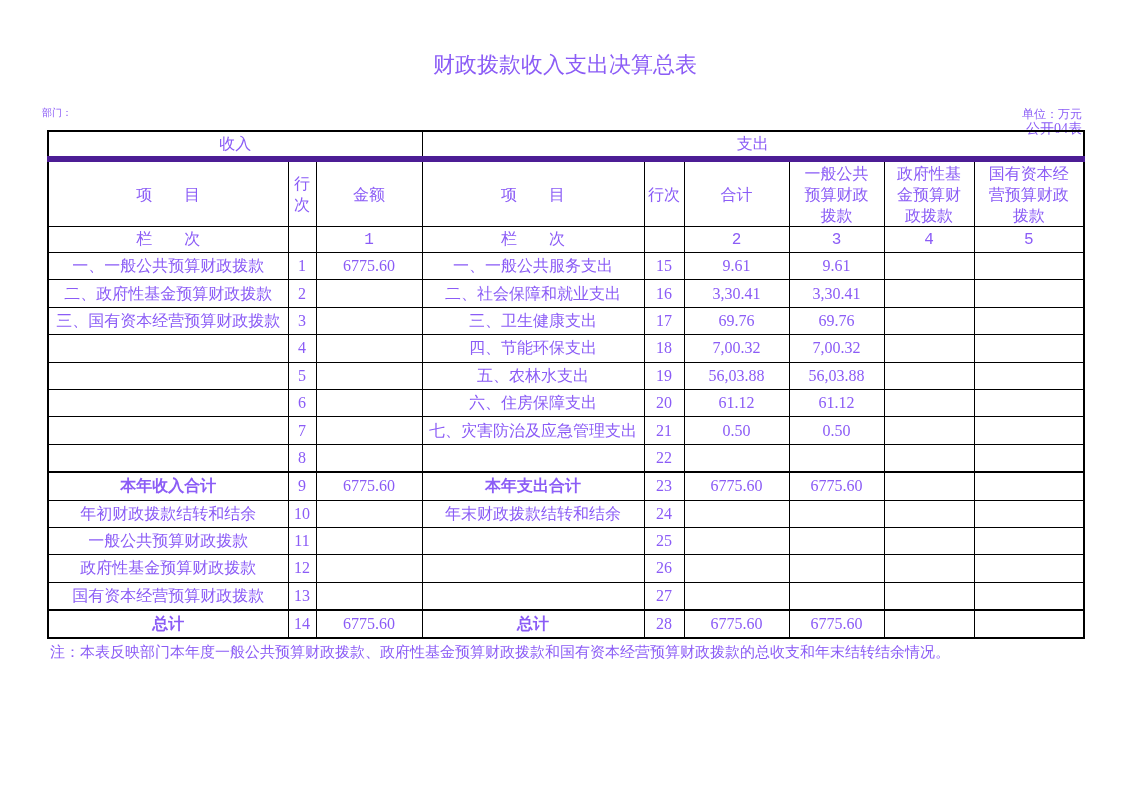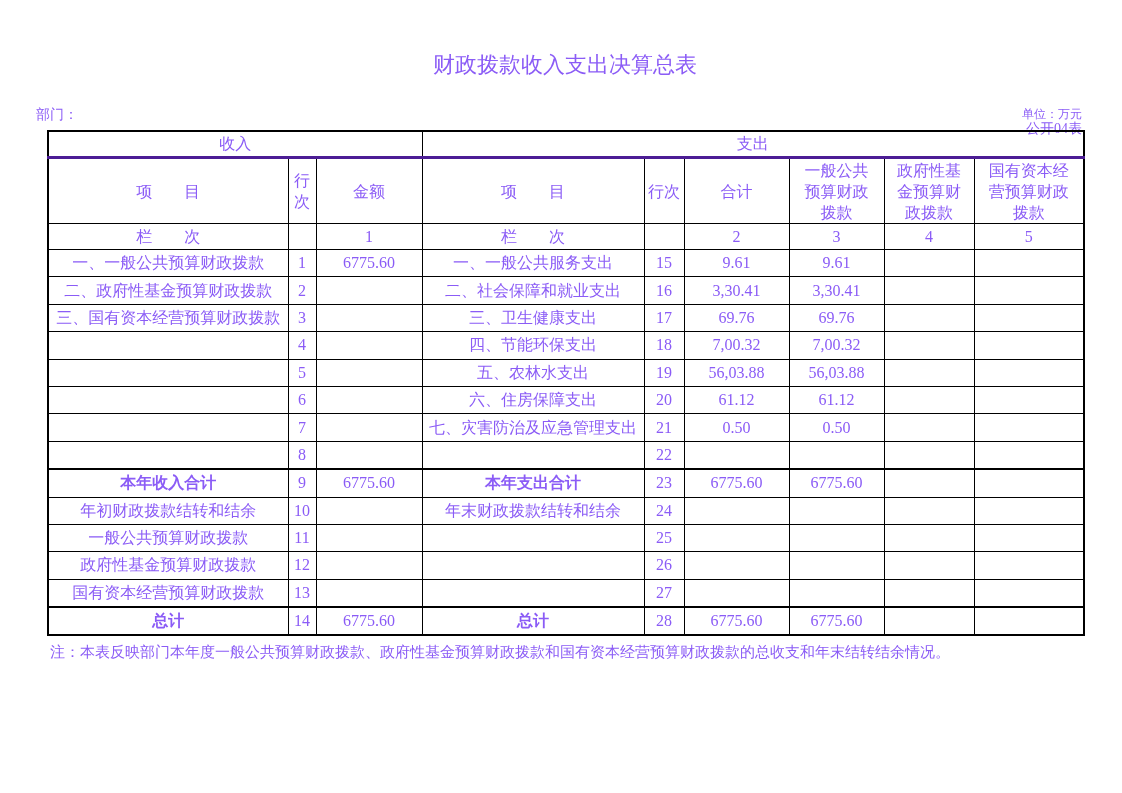--- a/index.html
+++ b/index.html
@@ -13,21 +13,21 @@
   }
   .doc-title{
     position:absolute;left:47px;top:50px;width:1036px;
     text-align:center;font-size:22px;font-weight:normal;
     letter-spacing:0px;
   }
   .table-code{
     position:absolute;right:40px;top:88px;font-size:14px;text-align:right;margin-top:32px;
   }
   .dept-label{
-    position:absolute;left:36px;top:106px;font-size:14px;font-family:Liberation Mono, monospace;
+    position:absolute;left:42px;top:106px;font-size:10px;font-family:Liberation Mono, monospace;
   }
   .unit-label{
     position:absolute;right:40px;top:106px;font-size:12px;text-align:right;
   }
   table.fiscal{
     position:absolute;left:47px;top:130px;
     width:1036px;
     border-collapse:collapse;
     table-layout:fixed;
     border:2px solid #000;
@@ -36,29 +36,29 @@
   table.fiscal td{
     border:1px solid #000;
     padding:0;
     vertical-align:middle;
     text-align:center;
     overflow:hidden;
     line-height:1.25;
   }
   tr.section-head td{
     height:24px;
-    border-bottom:3px solid #4c1d95;
+    border-bottom:6px solid #4c1d95;
     font-size:16px;
   }
   tr.col-head td{
     height:64px;
     white-space:pre-line;
     line-height:21px;
   }
-  tr.index-row td{height:25px;}
+  tr.index-row td{height:25px;font-family:Liberation Mono, monospace;}
   tbody.body-rows td{height:26.4px;}
   td.item{text-align:left;padding-left:8px;margin-left:12px;}
   td.indent{text-align:left;padding-left:56px;}
   td.num{text-align:right;padding-right:8px;}
   td.rowno{text-align:center;}
   td.center{text-align:center;}
   td.total{text-align:center;font-weight:bold;}
   tr.thick-top td{border-top:2px solid #000000;}
   .note{
     position:absolute;left:50px;top:642px;width:1040px;

